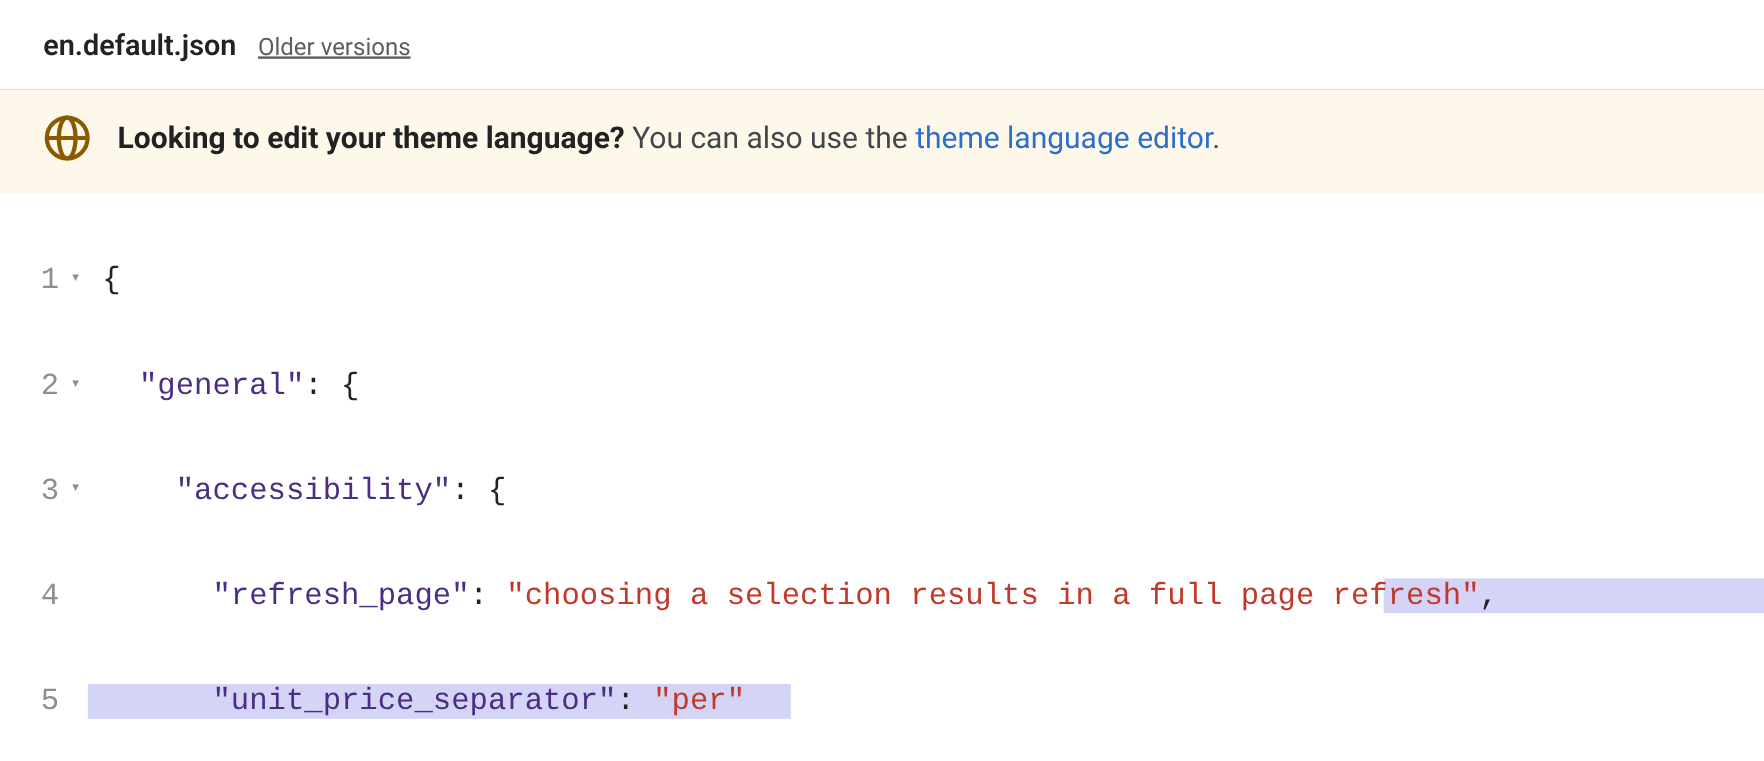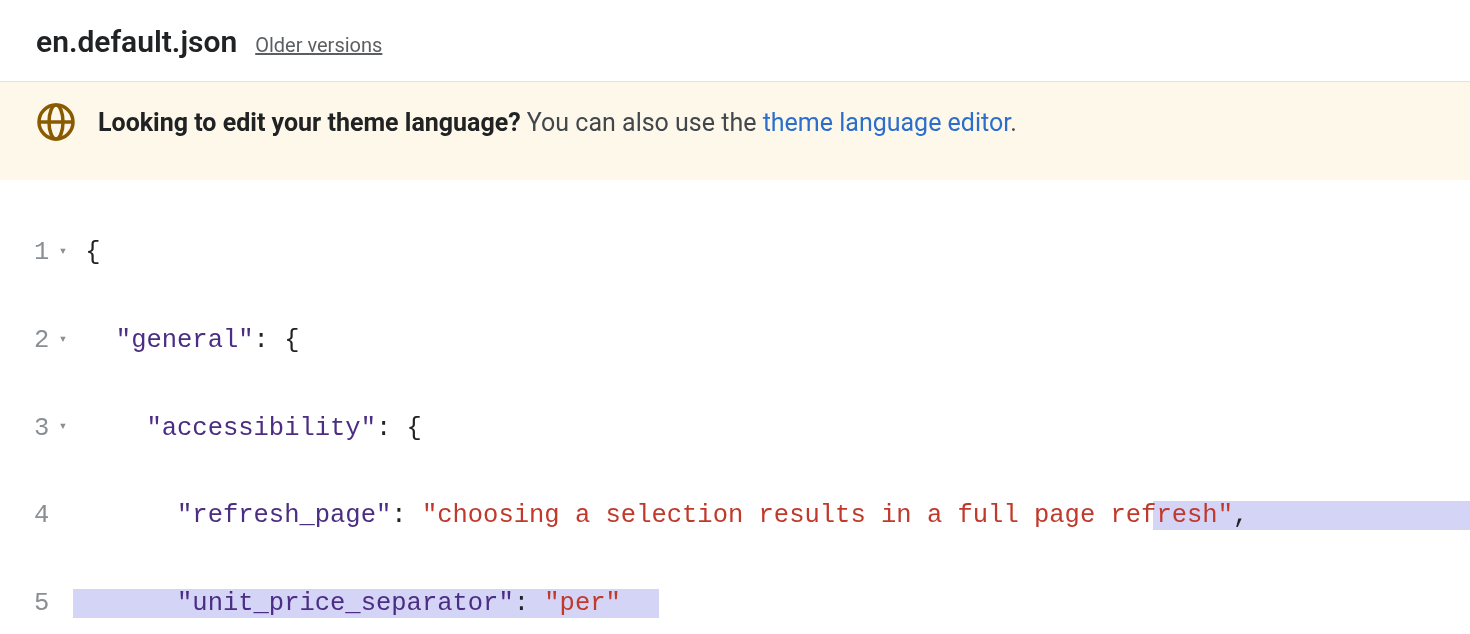--- a/index.html
+++ b/index.html
@@ -12,35 +12,35 @@
   }
   .header {
     padding: 24px 36px 22px;
     display: flex;
     align-items: baseline;
     gap: 18px;
     border-bottom: 1px solid #e1e3e5;
   }
   .filename {
     font-weight: 600;
-    font-size: 30px;
+    font-size: 24px;
     color: #202223;
   }
   .older-versions {
     font-size: 20px;
     color: #5c5f62;
     text-decoration: underline;
     cursor: pointer;
   }
   .banner {
     background: #fdf8ea;
     display: flex;
     align-items: center;
     gap: 22px;
-    padding: 20px 36px 38px;
+    padding: 20px 36px 26px;
   }
   .globe-icon {
     width: 40px; height: 40px;
     flex-shrink: 0;
   }
   .banner-text {
     font-size: 25px;
     color: #42474c;
   }
   .banner-text strong { font-weight: 700; color: #202223; }

